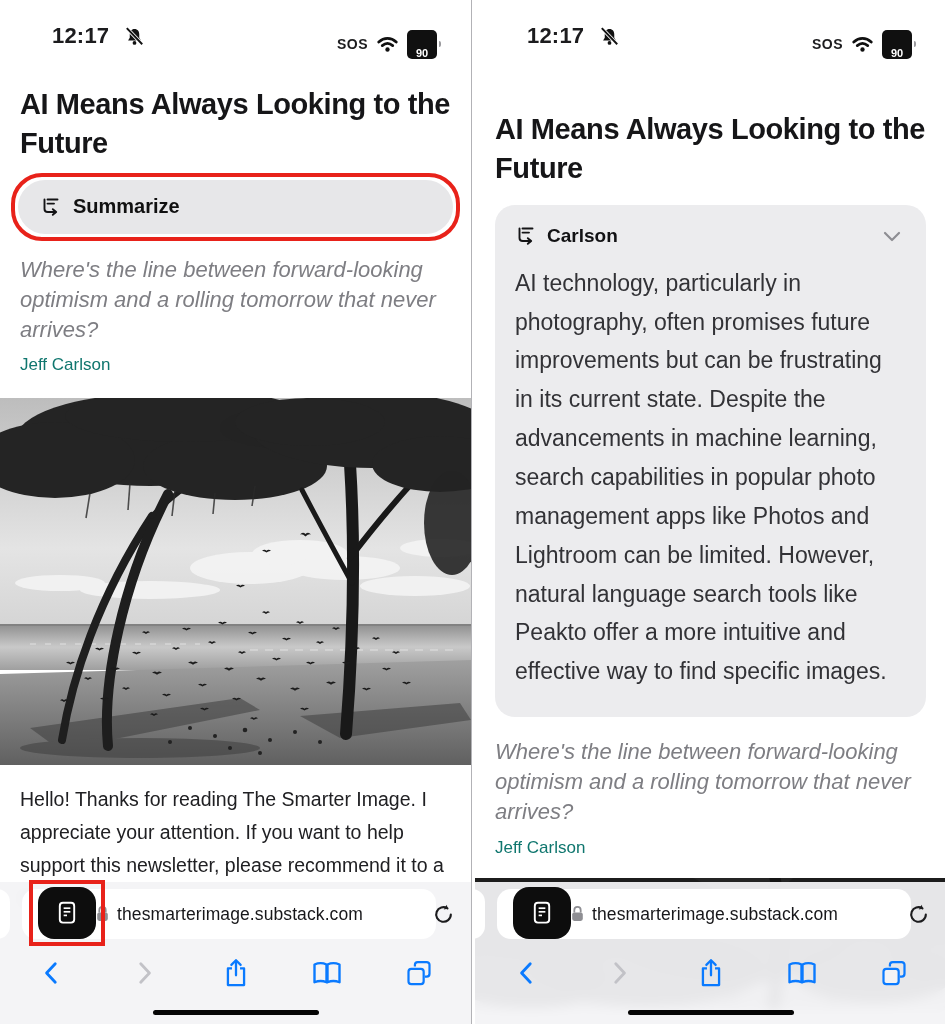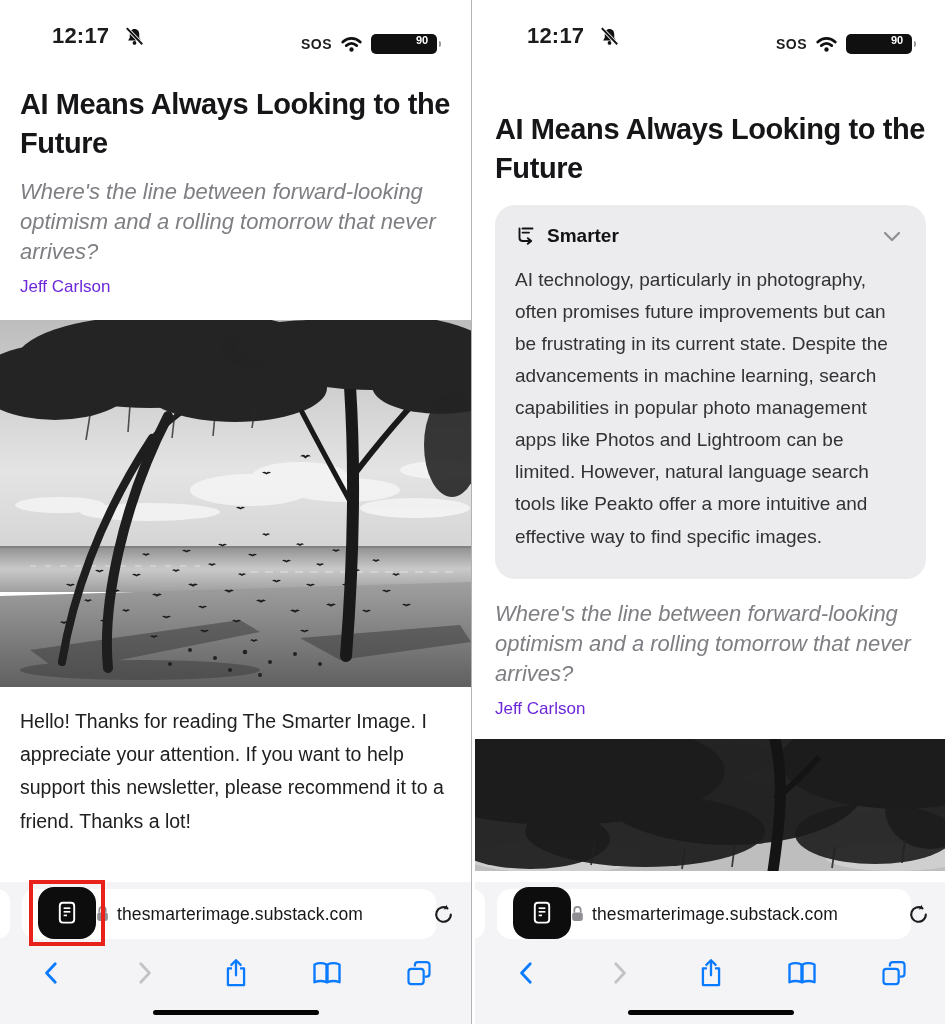--- a/index.html
+++ b/index.html
@@ -9,44 +9,44 @@
   .phone{width:471px;height:1024px;position:relative;background:#fff;overflow:hidden;flex:0 0 471px;}
   .divider{flex:0 0 3px;background:#fff;border-left:1px solid #b2b2b6;}
 
   
   .statusbar{height:60px;display:flex;align-items:center;justify-content:space-between;
     padding:12px 30px 0 52px;box-sizing:border-box;}
   .sb-left{display:flex;align-items:center;gap:16px;}
   .sb-time{font-size:22px;font-weight:700;letter-spacing:.2px;}
   .sb-right{display:flex;align-items:center;gap:9px;margin-top:16px;}
   .sb-sos{font-size:14px;font-weight:700;letter-spacing:.5px;}
-  .battery{width:30px;height:20px;background:#101010;border-radius:5px;display:flex;
-    align-items:flex-start;justify-content:center;padding-left:36px;}
+  .battery{width:30px;height:29px;background:#101010;border-radius:5px;display:flex;
+    align-items:flex-end;justify-content:center;}
   .battery span{color:#fff;font-size:11px;font-weight:700;}
   .battery-cap{width:2.5px;height:6px;background:#9a9a9e;border-radius:0 2px 2px 0;margin-left:1.5px;}
 
   
   .content{padding:0 20px;}
   h1.title{margin:25px 0 0;font-size:29px;line-height:1.34;font-weight:700;
     letter-spacing:-.4px;color:#161618;}
   .phone.scrolled h1.title{margin-top:50px;}
   .red-outline{border:4px solid #e8221a;border-radius:31px;padding:3px;margin:10px -9px 0;}
   .summarize-pill{width:100%;height:54px;background:#e7e7e9;border:none;border-radius:27px;
     display:flex;align-items:center;gap:11px;padding:0 0 0 22px;box-sizing:border-box;
     font-family:inherit;font-size:20px;font-weight:700;color:#111;cursor:pointer;}
   .subtitle{margin:14px 0 0;font-size:22px;line-height:1.37;color:#7e7e83;font-style:italic;}
-  .author{margin:10px 0 0;font-size:17px;color:#6d28d9;}
+  .author{margin:10px 0 0;font-size:17px;color:#0f766e;}
 
   
   .summary-panel{margin:17px 20px 0;background:#ececee;border-radius:20px;
     padding:20px 20px 26px;box-sizing:border-box;}
   .sp-header{display:flex;align-items:center;gap:10px;}
   .sp-title{margin:0;font-size:19px;font-weight:700;color:#121214;}
   .sp-chevron{margin-left:auto;margin-right:4px;}
-  .sp-body{margin:17px 0 0;font-size:19px;line-height:1.69;color:#323236;}
+  .sp-body{margin:17px 0 0;font-size:23px;line-height:1.69;color:#323236;}
 
   
   .photo{margin:23px 0 0;line-height:0;}
   .photo svg{display:block;}
   .body-text{margin:18px 20px 0;font-size:19.5px;line-height:1.7;color:#202023;}
 
   
   .bottombar{position:absolute;left:0;right:0;bottom:0;height:142px;
     background:rgba(243,243,245,.94);backdrop-filter:blur(6px);z-index:5;}
   .url-row{position:relative;height:52px;margin-top:6px;}
@@ -109,20 +109,28 @@
               <span>90</span>
             </div>
           <div class="battery-cap"></div>
         </div>
       </div>
     </header>
 
     <main class="content">
       <h1 class="title">AI Means Always Looking to the Future</h1>
 
+      <div class="red-outline">
+        <button class="summarize-pill">
+          <svg width="22" height="22" viewBox="0 0 22 22">
+              <use href="#sum-icon-g"></use>
+            </svg>
+          <span>Summarize</span>
+        </button>
+      </div>
 
       <p class="subtitle">Where's the line between forward-looking optimism and a rolling tomorrow that never arrives?</p>
       <p class="author">Jeff Carlson</p>
     </main>
 
     <figure class="photo" style="margin:23px 0 0;">
       <svg width="471" height="367" viewBox="0 0 471 367">
         <defs>
           <linearGradient id="skyL" x1="0" y1="0" x2="0" y2="1">
             <stop offset="0" stop-color="#bdbdbd"></stop>
@@ -352,21 +360,21 @@
     </header>
 
     <main class="content" style="padding:0;">
       <h1 class="title" style="margin-left:20px;margin-right:20px;">AI Means Always Looking to the Future</h1>
 
       <div class="summary-panel">
         <div class="sp-header">
           <svg width="22" height="22" viewBox="0 0 22 22">
               <use href="#sum-icon-g"></use>
             </svg>
-          <h2 class="sp-title">Smarter</h2>
+          <h2 class="sp-title">Carlson</h2>
           <svg class="sp-chevron" width="20" height="14" viewBox="0 0 20 14">
             <polyline points="3 4 10 11 17 4" fill="none" stroke="#8e8e93" stroke-width="2.2" stroke-linecap="round" stroke-linejoin="round"></polyline>
           </svg>
         </div>
         <p class="sp-body">AI technology, particularly in photography, often promises future improvements but can be frustrating in its current state. Despite the advancements in machine learning, search capabilities in popular photo management apps like Photos and Lightroom can be limited. However, natural language search tools like Peakto offer a more intuitive and effective way to find specific images.</p>
       </div>
 
       <p class="subtitle" style="margin:20px 20px 0;">Where's the line between forward-looking optimism and a rolling tomorrow that never arrives?</p>
       <p class="author" style="margin:10px 20px 0;">Jeff Carlson</p>
     </main>

